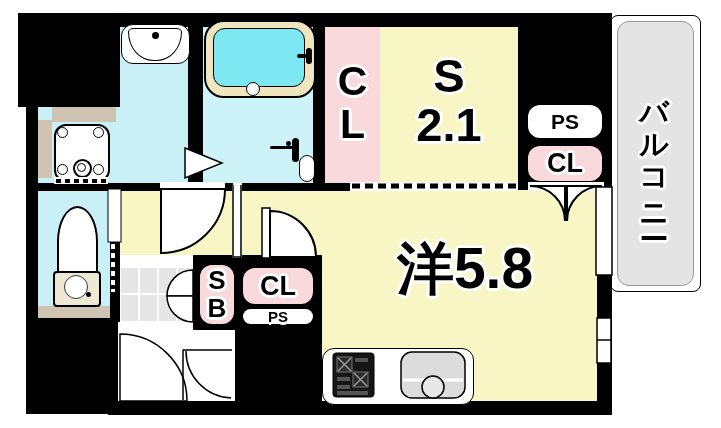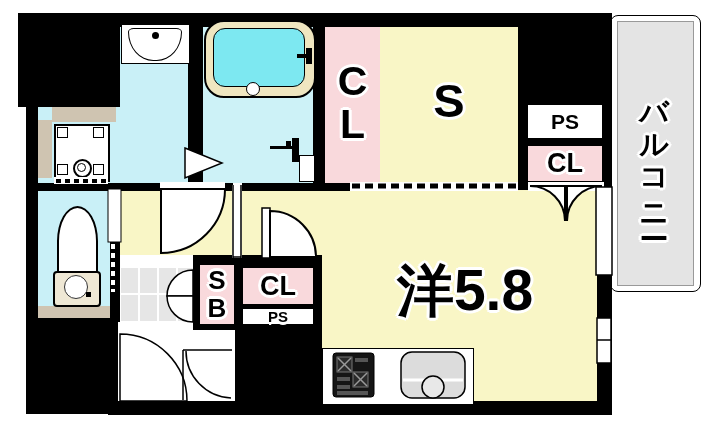--- a/index.html
+++ b/index.html
@@ -1,18 +1,18 @@
 <!DOCTYPE html>
 <html style="--room_yellow: #F9F6C6; --closet_pink: #F9D9DC; --water_cyan: #C9F0F7; --bath_cyan: #CDF2F7; --tub_cyan: #7DE8F1; --tub_rim_cream: #EFE6C0; --counter_tan: #CFC4B1; --balcony_gray: #E4E4E4; --tile_gray: #E6E6E6; --wall_black: #000000;"><head>
 <meta charset="utf-8">
 <style>
   html,body{margin:0;padding:0;background:#fff;}
   #plan{position:relative;width:721px;height:428px;background:#fff;overflow:hidden;
         font-family:"Liberation Sans","DejaVu Sans",sans-serif;}
-  .abs{position:absolute;}
+  .abs{position:absolute;border-radius:12px;}
   .wall{position:absolute;background:var(--wall_black,#000);}
   .floor{position:absolute;}
   .yellow{background:var(--room_yellow,#F9F6C6);}
   .pink{background:var(--closet_pink,#F9D9DC);}
   .cyan{background:var(--water_cyan,#C9F0F7);}
   .cyan2{background:var(--bath_cyan,#CDF2F7);}
   .tan{background:var(--counter_tan,#CFC4B1);}
   .whitebox{background:#fff;}
   .lbl{position:absolute;display:flex;align-items:center;justify-content:center;
        font-weight:bold;color:#000;line-height:1.04;text-align:center;
@@ -166,26 +166,27 @@
       <rect x="355" y="358" width="13" height="4" fill="#555"></rect>
     </g>
 
     <g>
       <rect x="401" y="352" width="64" height="46" rx="11" fill="#DCDCDC" stroke="#000" stroke-width="1.5"></rect>
       <path d="M 403 380 L 463 380" stroke="#fff" stroke-width="3"></path>
       <circle cx="433" cy="387" r="11" fill="#E8E8E8" stroke="#000" stroke-width="1.5"></circle>
     </g>
   </svg>
 
-  <div class="lbl" style="left:340px;top:256px;width:250px;height:70px;font-size:57px;">
+  <div class="lbl" style="left:340px;top:234px;width:250px;height:70px;font-size:57px;">
       <span>洋5.8</span>
     </div>
 
   <div class="lbl stack" style="left:380px;top:42px;width:138px;height:118px;font-size:47px;">
       <span>S</span>
+      <span>2.1</span>
     </div>
 
   <div class="lbl stack" style="left:325px;top:55px;width:55px;height:95px;font-size:41px;">
       <span>C</span>
       <span>L</span>
     </div>
 
   <div class="lbl vtext" style="left:617px;top:30px;width:75px;height:245px;font-size:29px;">
       <span>バルコニー</span>
     </div>

